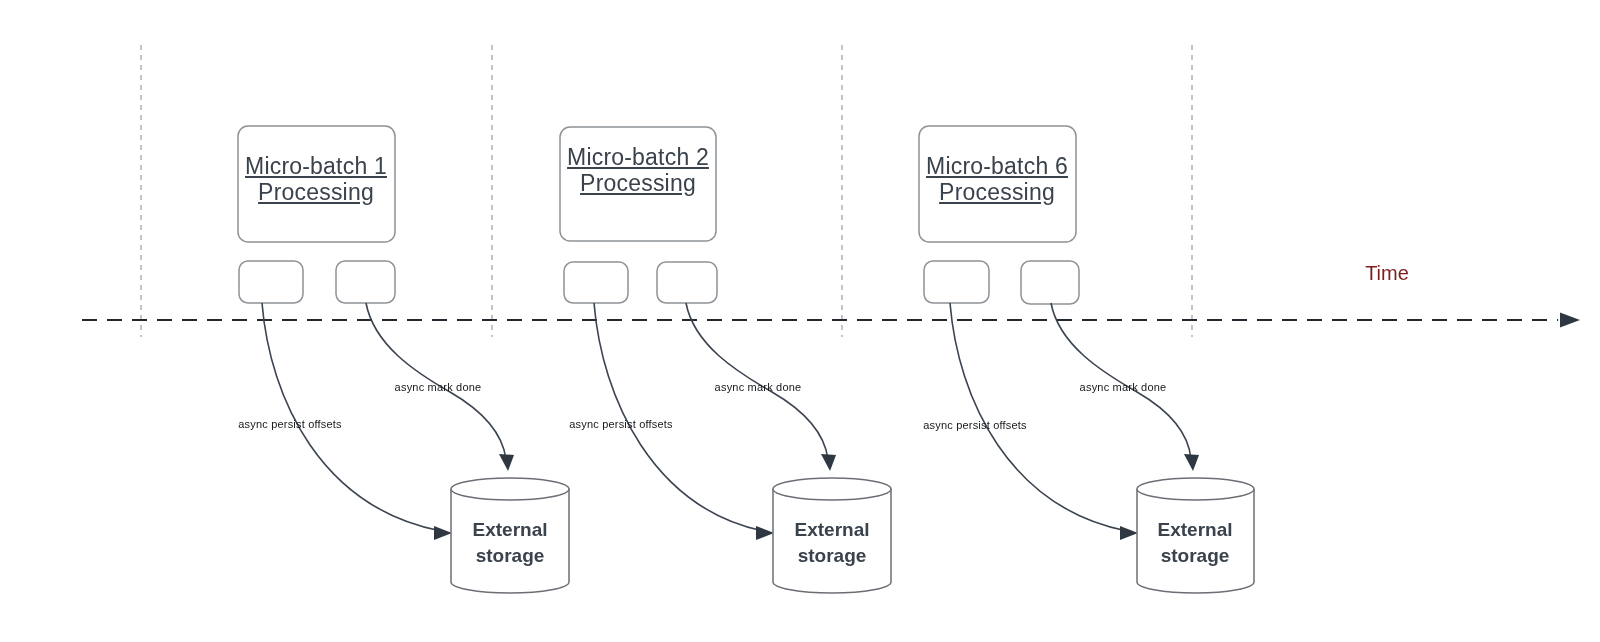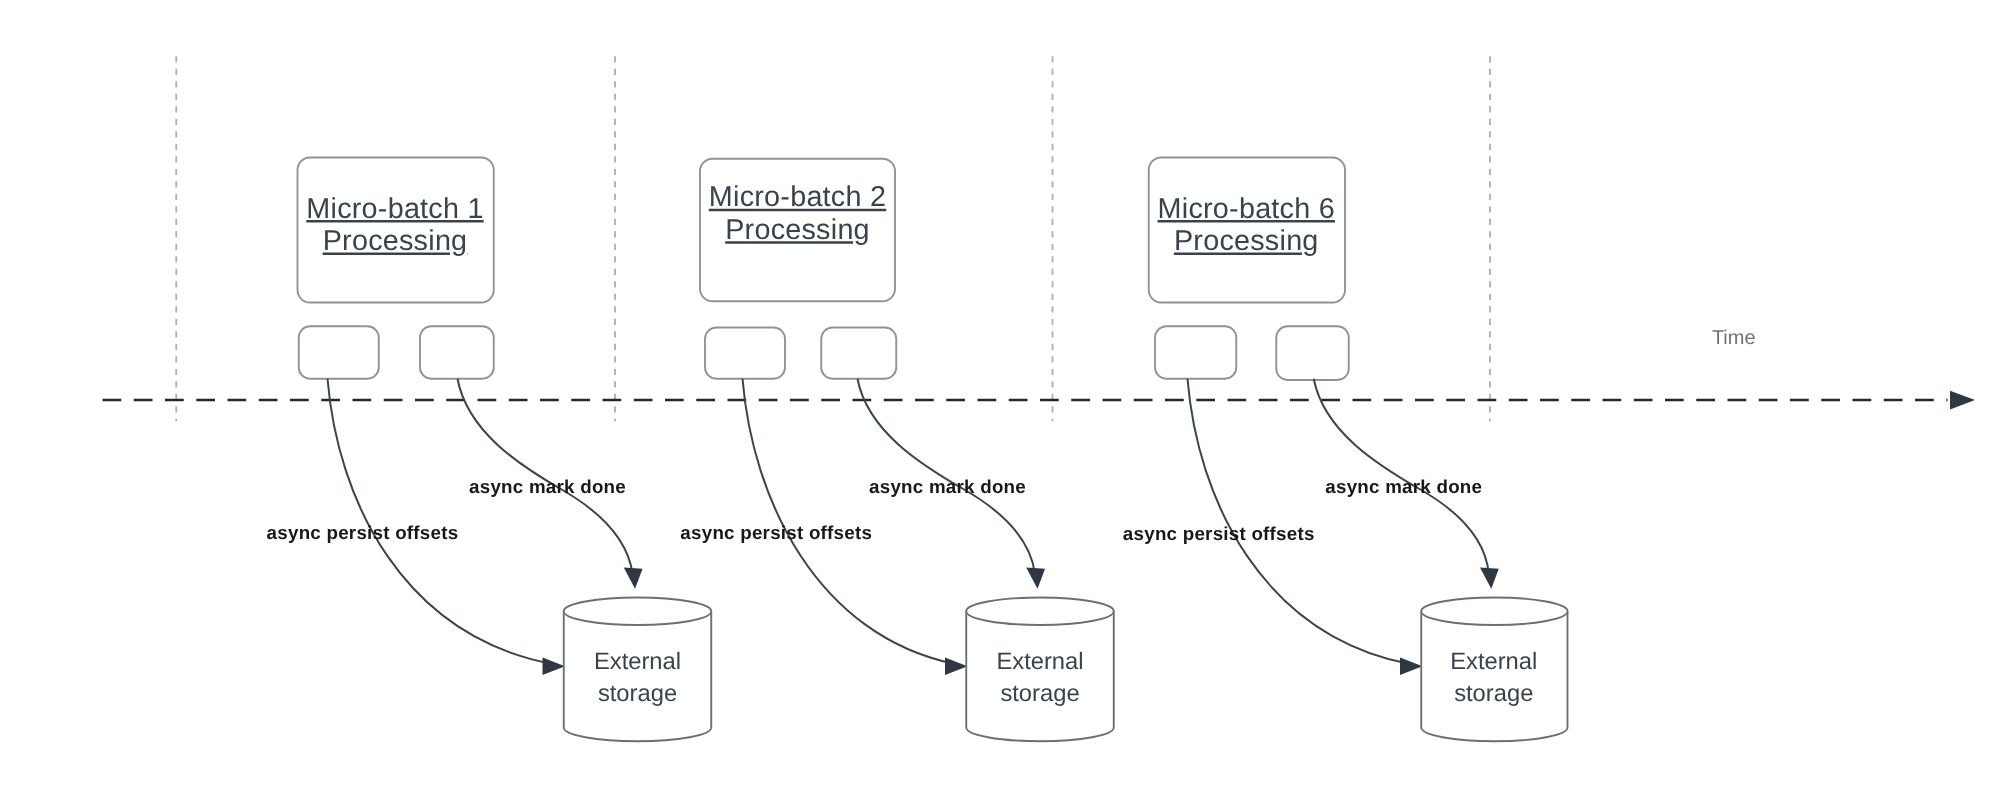--- a/index.html
+++ b/index.html
@@ -10,28 +10,28 @@
     font-family:"Liberation Sans", sans-serif;
     overflow:hidden;
   }
   .layer{position:absolute;left:0;top:0;}
   .txt{position:absolute;transform:translateX(-50%);text-align:center;white-space:nowrap;}
   .box-title{
     font-size:23px;line-height:26px;color:#3a424c;letter-spacing:0.2px;text-decoration:underline;
   }
   .box-title span{display:block;}
   .storage-label{
-    font-size:19px;line-height:26px;color:#3a424c;
+    font-size:19px;line-height:26px;color:#3a424c;font-weight:bold;
   }
   .storage-label span{display:block;}
   .bold-label{
-    font-size:15px;font-weight:bold;color:#16181a;letter-spacing:0.2px;
+    font-size:11px;font-weight:normal;color:#16181a;letter-spacing:0.2px;
   }
   .time-label{
-    font-size:16px;color:#737373;
+    font-size:20px;color:#7f1d1d;
   }
 </style>
 </head>
 <body>
 
 <div class="canvas">
 
   <svg class="layer" width="1600" height="642" viewBox="0 0 1600 642">
 
     <g stroke="#aeb2b6" stroke-width="1.5" stroke-dasharray="5 5" fill="none">

